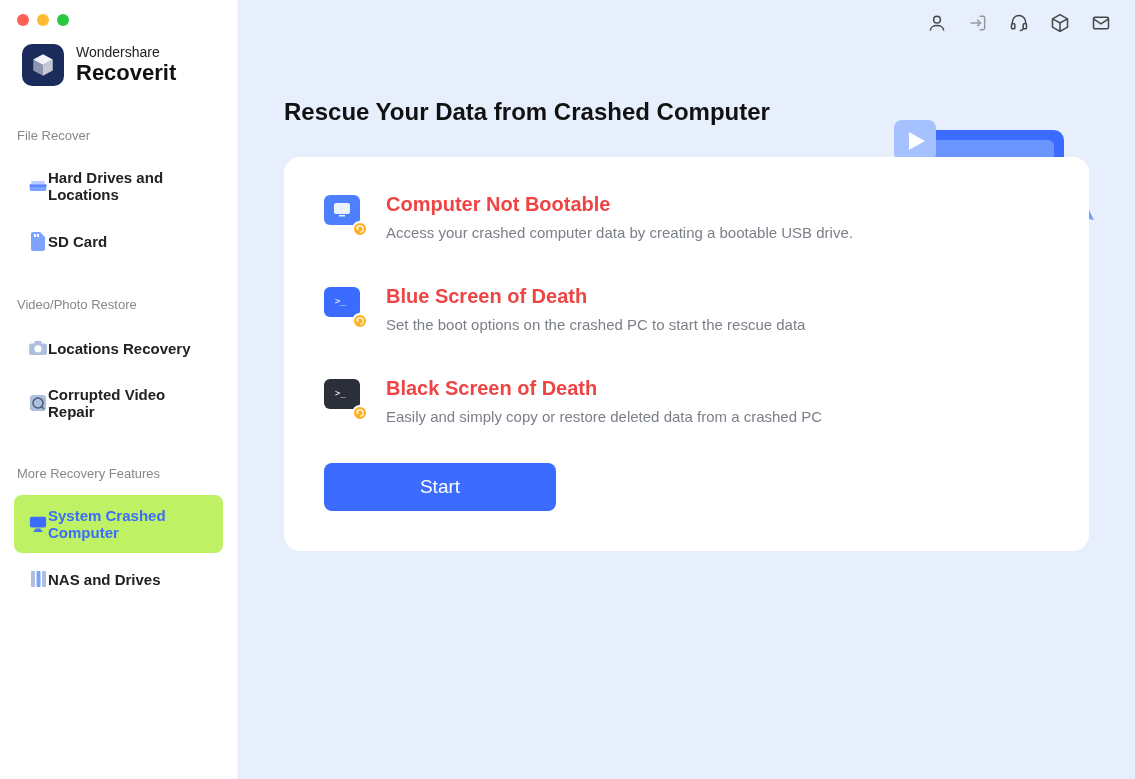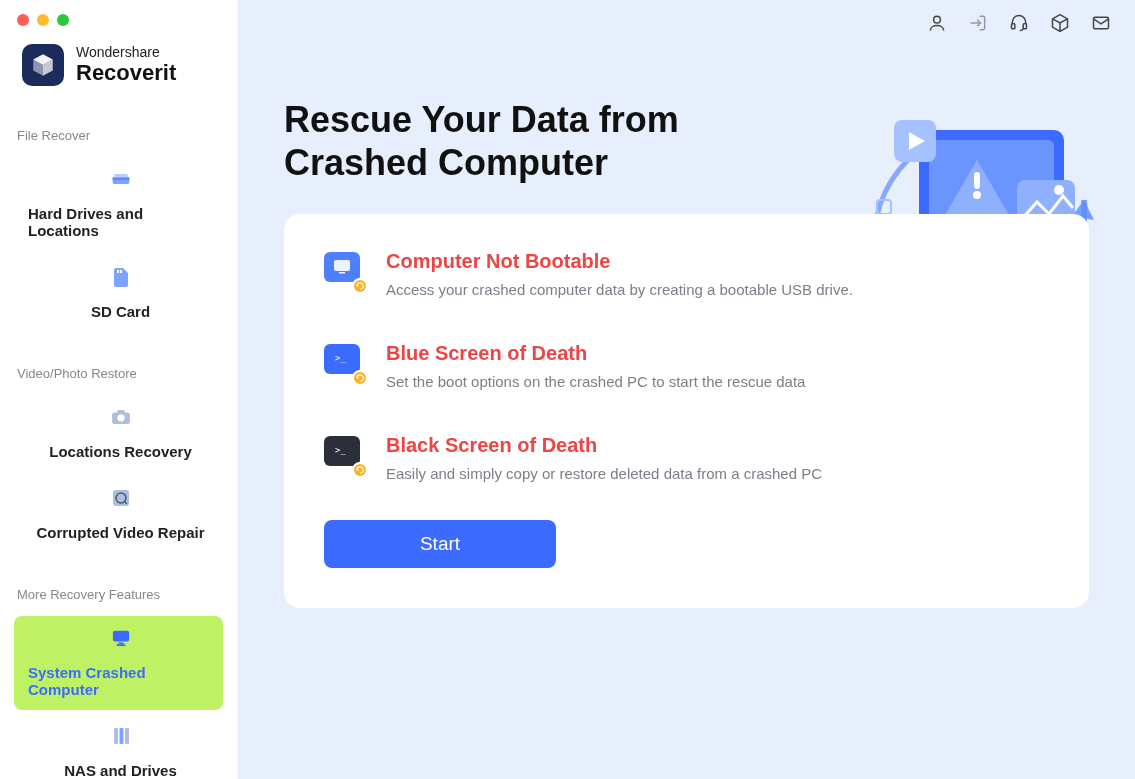--- a/index.html
+++ b/index.html
@@ -17,30 +17,30 @@
 
 .brand { display: flex; align-items: center; gap: 12px; padding: 18px 0 0 22px; }
 .brand-logo { width: 42px; height: 42px; background: #1a2b5c; border-radius: 10px; display: flex; align-items: center; justify-content: center; }
 .brand-text { display: flex; flex-direction: column; line-height: 1.1; }
 .brand-top { font-size: 14px; font-weight: 500; color: #222; }
 .brand-bottom { font-size: 22px; font-weight: 700; color: #111; }
 
 .section-label { font-size: 13px; color: #888; padding: 0 17px; margin-top: 42px; margin-bottom: 12px; }
 .section-label.tight { margin-top: 32px; }
 
-.nav-item { display: flex; align-items: center; gap: 16px; padding: 12px 10px 12px 14px; margin: 2px 14px; border-radius: 8px; cursor: pointer; font-size: 15px; color: #222; font-weight: 600; flex-direction: column; }
+.nav-item { display: flex; align-items: center; padding: 12px 10px 12px 14px; margin: 2px 14px; border-radius: 8px; cursor: pointer; font-size: 15px; color: #222; font-weight: 600; }
 .nav-item.active { background: #bef264; color: #3b6cff; }
 .nav-icon { width: 20px; height: 20px; display: flex; align-items: center; justify-content: center; flex-shrink: 0; }
 
 
 .main { flex: 1; background: #e7effd; position: relative; display: flex; flex-direction: column; }
 .topbar { height: 46px; display: flex; justify-content: flex-end; align-items: center; gap: 21px; padding-right: 24px; }
 .topbar-icon { color: #444; cursor: pointer; display: flex; align-items: center; justify-content: center; }
 
-.hero-title { font-size: 36px; font-weight: 700; color: #111; line-height: 1.2; padding: 52px 0 0 46px; max-width: 560px; }
+.hero-title { font-size: 24px; font-weight: 700; color: #111; line-height: 1.2; padding: 52px 0 0 46px; max-width: 560px; }
 
 .hero-illustration { position: absolute; top: 90px; right: 36px; width: 240px; height: 240px; }
 
 .card { background: #fff; border-radius: 16px; margin: 30px 46px 46px 46px; padding: 36px 52px 40px 40px; flex-shrink: 0; position: relative; }
 
 .feature { display: flex; gap: 22px; align-items: flex-start; margin-bottom: 42px; }
 .feature:last-of-type { margin-bottom: 36px; }
 .feature-icon { width: 40px; height: 38px; flex-shrink: 0; position: relative; margin-top: 2px; }
 .feature-icon .screen { width: 36px; height: 30px; border-radius: 6px; display: flex; align-items: center; justify-content: center; }
 .feature-icon .badge { position: absolute; right: -4px; bottom: -4px; width: 16px; height: 16px; border-radius: 50%; background: #ffb020; border: 2px solid #fff; display: flex; align-items: center; justify-content: center; }

